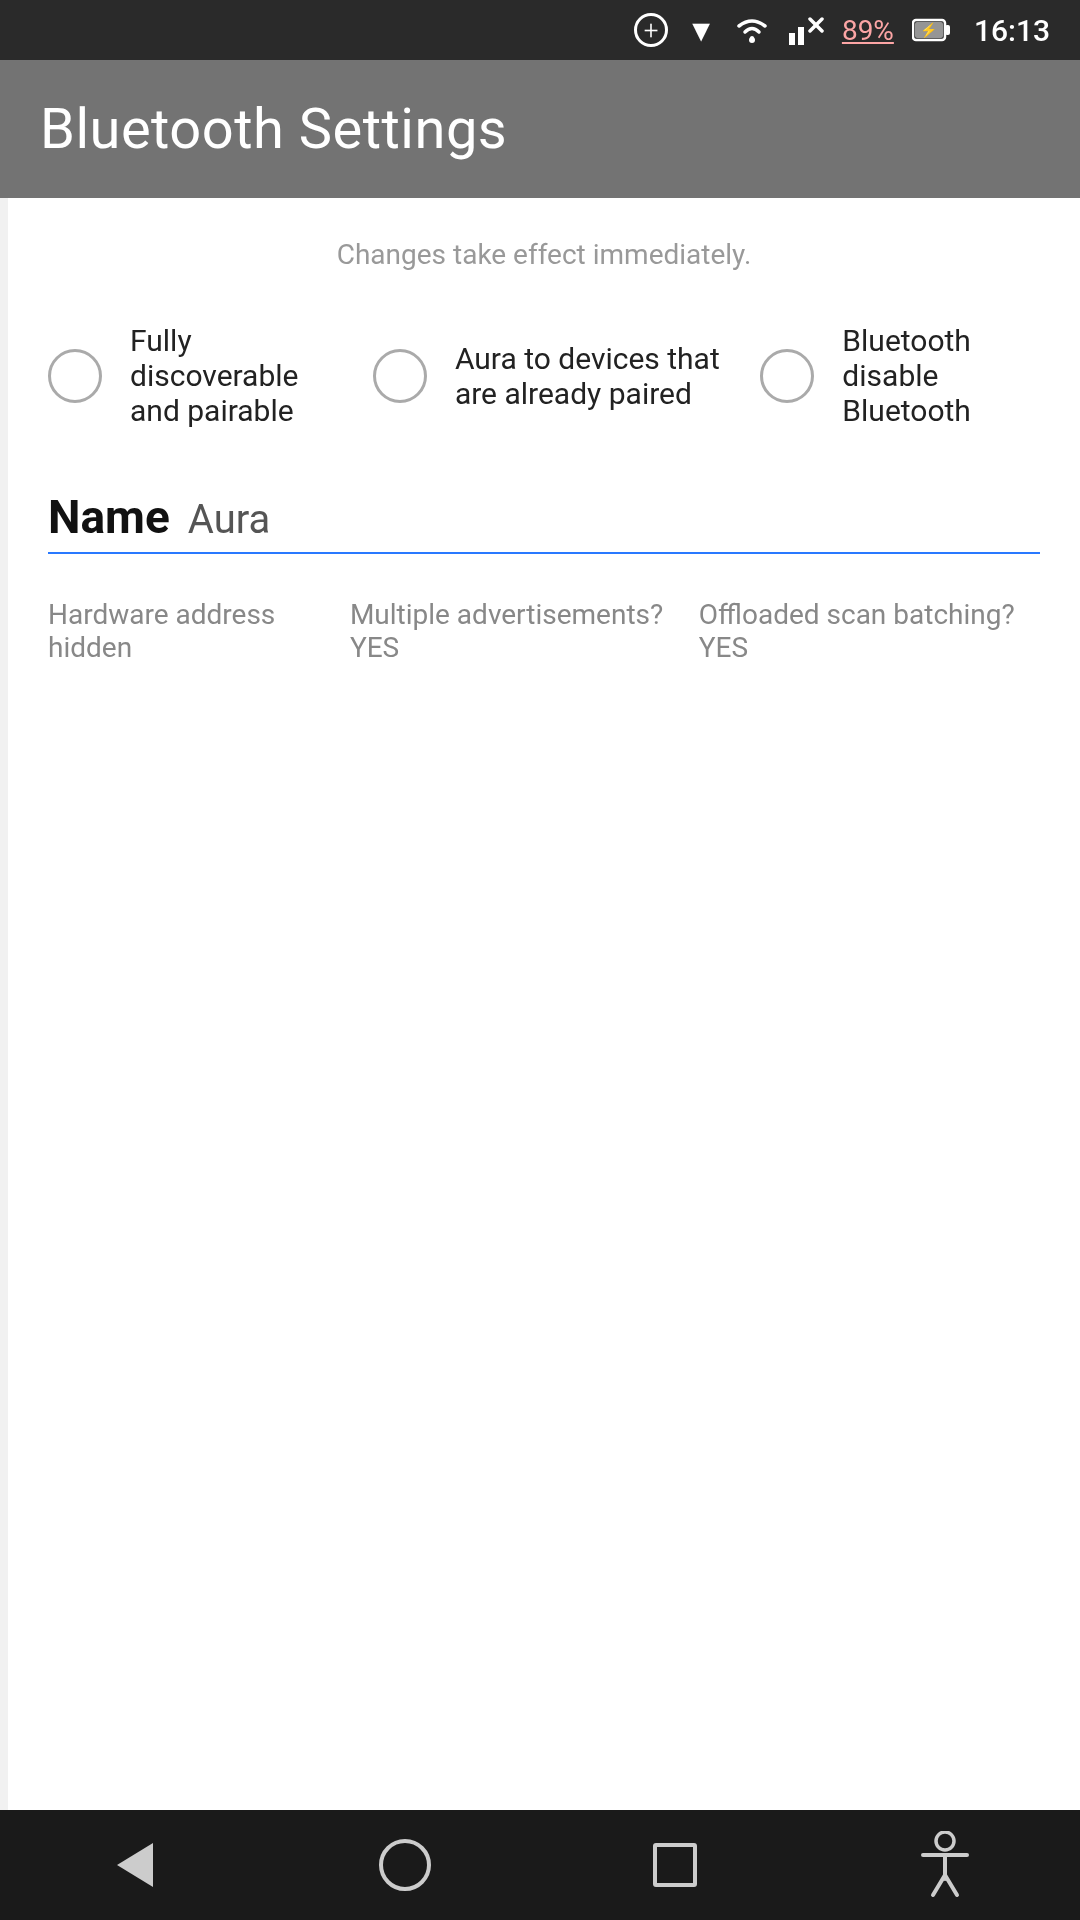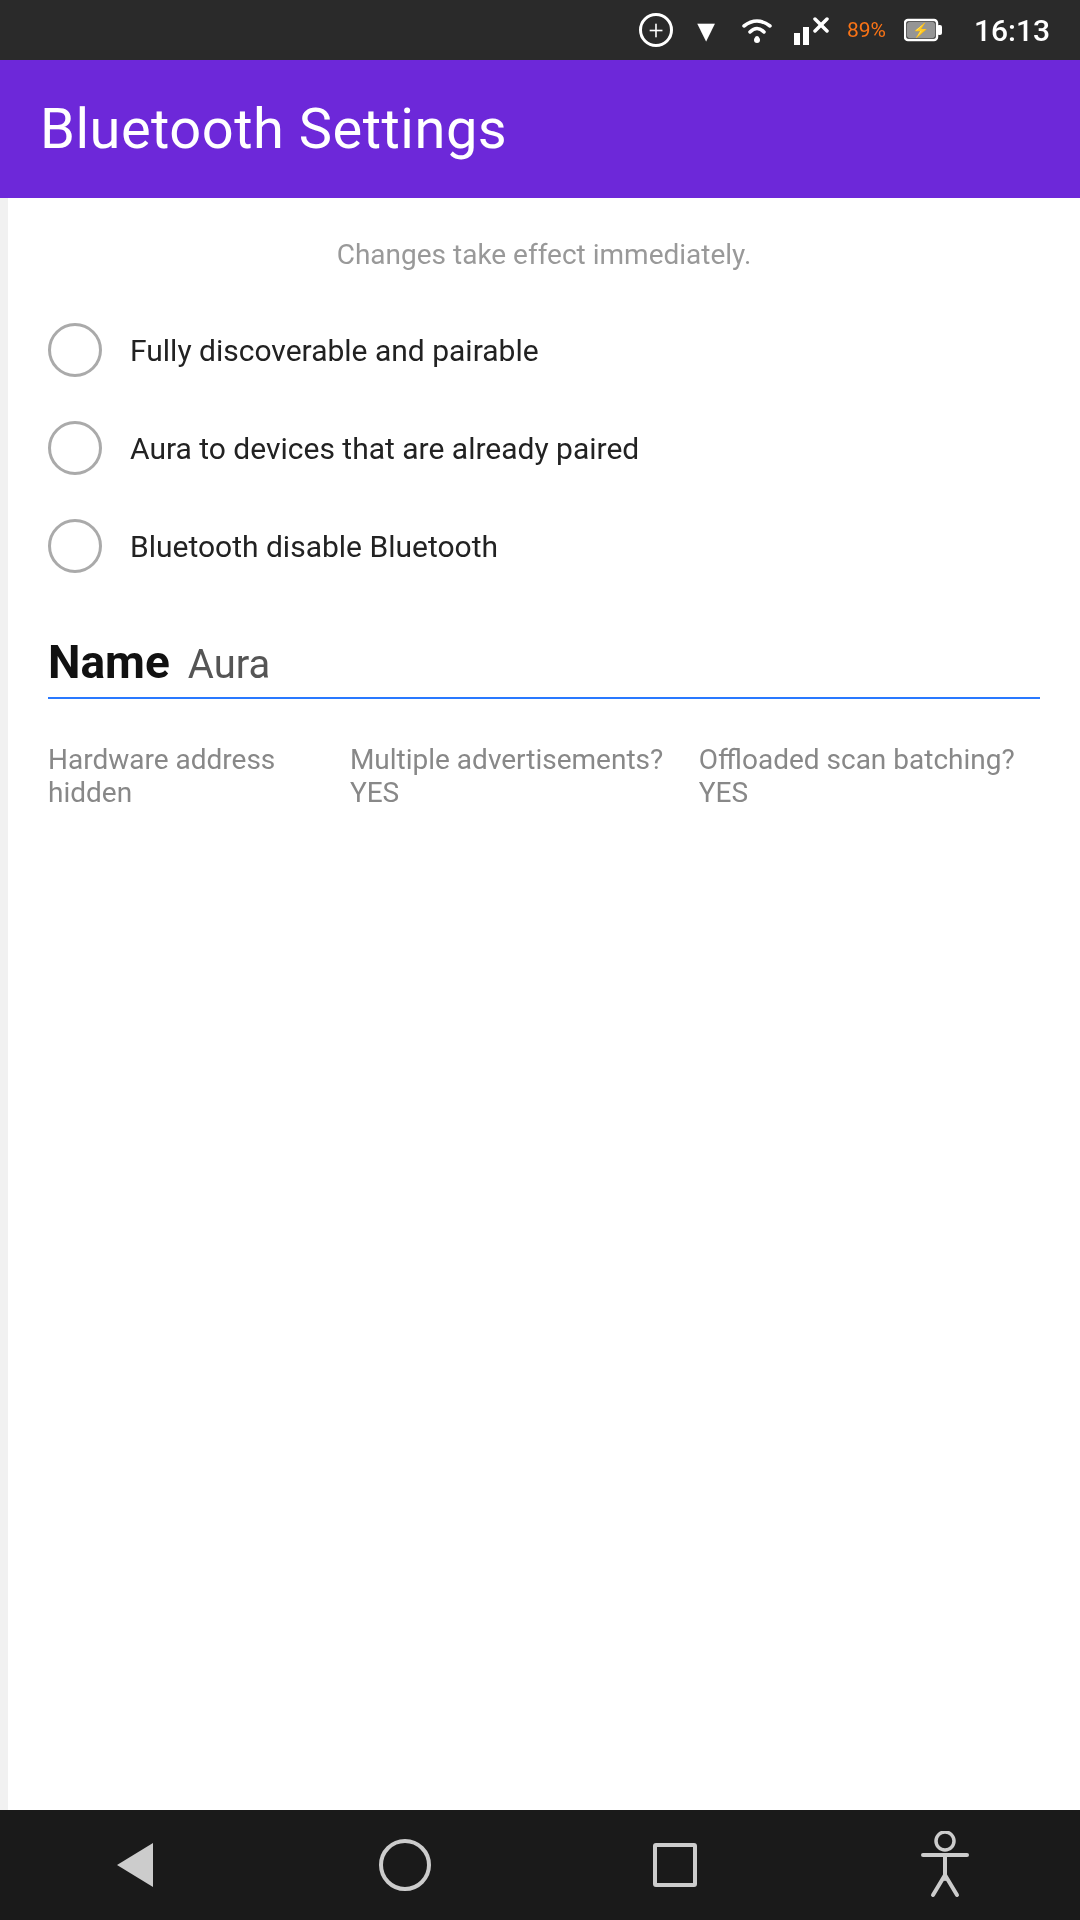--- a/index.html
+++ b/index.html
@@ -23,31 +23,32 @@
       align-items: center;
       justify-content: flex-end;
       padding: 0 30px;
       gap: 18px;
     }
 
     .status-time {
       color: #fff;
       font-size: 30px;
       font-weight: 500;
-      margin-left: 12px;
+      margin-left: 4px;
     }
 
     .status-battery {
-      color: #f97316;
-      font-size: 21px;
+      color: #fca5a5;
+      font-size: 28px;
+      text-decoration: underline;
     }
 
     
     .app-header {
-      background: #6d28d9;
+      background: #737373;
       padding: 36px 40px 36px 40px;
       display: flex;
       align-items: center;
     }
 
     .app-title {
       color: #fff;
       font-size: 56px;
       font-weight: 400;
       letter-spacing: 0.5px;
@@ -67,21 +68,20 @@
       text-align: center;
       color: #999;
       font-size: 28px;
       padding: 40px 20px 30px 20px;
     }
 
     
     .radio-group {
       padding: 0 30px;
       display: flex;
-      flex-direction: column;
       gap: 0;
     }
 
     .radio-item {
       display: flex;
       align-items: center;
       padding: 22px 10px;
       gap: 28px;
       cursor: pointer;
     }

